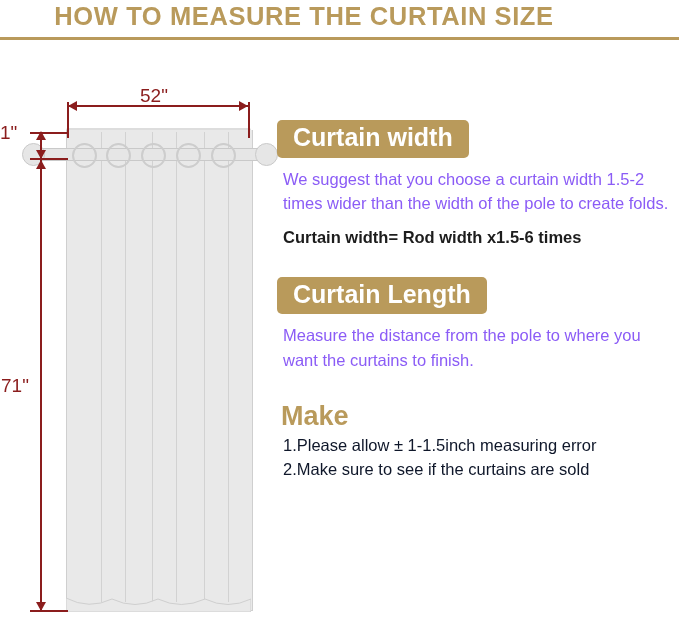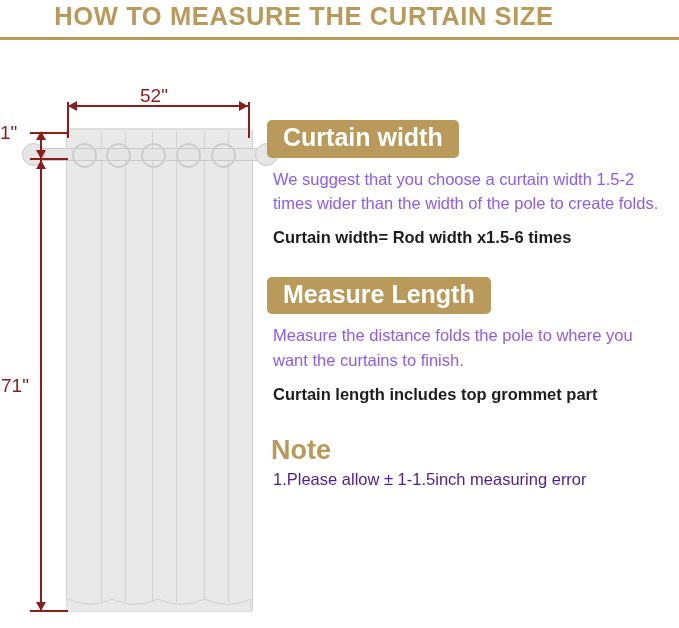--- a/index.html
+++ b/index.html
@@ -161,21 +161,21 @@
     position: absolute;
     color: #8b1d1d;
     font-size: 19px;
     font-family: "Liberation Sans", sans-serif;
     white-space: nowrap;
   }
 
   
   .content {
     position: absolute;
-    left: 267px;
+    left: 277px;
     top: 120px;
     width: 400px;
   }
   .pill {
     display: inline-block;
     background: #b99a5b;
     color: #ffffff;
     font-size: 25px;
     font-weight: bold;
     padding: 3px 16px 5px 16px;
@@ -200,21 +200,21 @@
   .section-gap { height: 27px; }
 
   .note-title {
     color: #b99a5b;
     font-size: 27px;
     font-weight: bold;
     margin: 0 0 2px 4px;
     line-height: 1.2;
   }
   .note-line {
-    color: #4c1d95;
+    color: #0f172a;
     font-size: 16.5px;
     line-height: 1.45;
     margin: 0 0 0 6px;
     max-width: 395px;
   }
 </style>
 </head>
 <body>
 
 <div class="page">
@@ -272,23 +272,23 @@
   </div>
 
   <div class="content">
 
     <div class="pill">Curtain width</div>
     <div class="para">We suggest that you choose a curtain width 1.5-2 times wider than the width of the pole to create folds.</div>
     <div class="bold-note">Curtain width= Rod width x1.5-6 times</div>
 
     <div class="section-gap"></div>
 
-    <div class="pill">Measure Length</div>
-    <div class="para">Measure the distance folds the pole to where you want the curtains to finish.</div>
-    <div class="bold-note">Curtain length includes top grommet part</div>
+    <div class="pill">Curtain Length</div>
+    <div class="para">Measure the distance from the pole to where you want the curtains to finish.</div>
 
     <div class="section-gap"></div>
 
-    <div class="note-title">Note</div>
+    <div class="note-title">Make</div>
     <div class="note-line">1.Please allow ± 1-1.5inch measuring error</div>
+    <div class="note-line">2.Make sure to see if the curtains are sold</div>
   </div>
 
 </div>
 
 </body></html>

